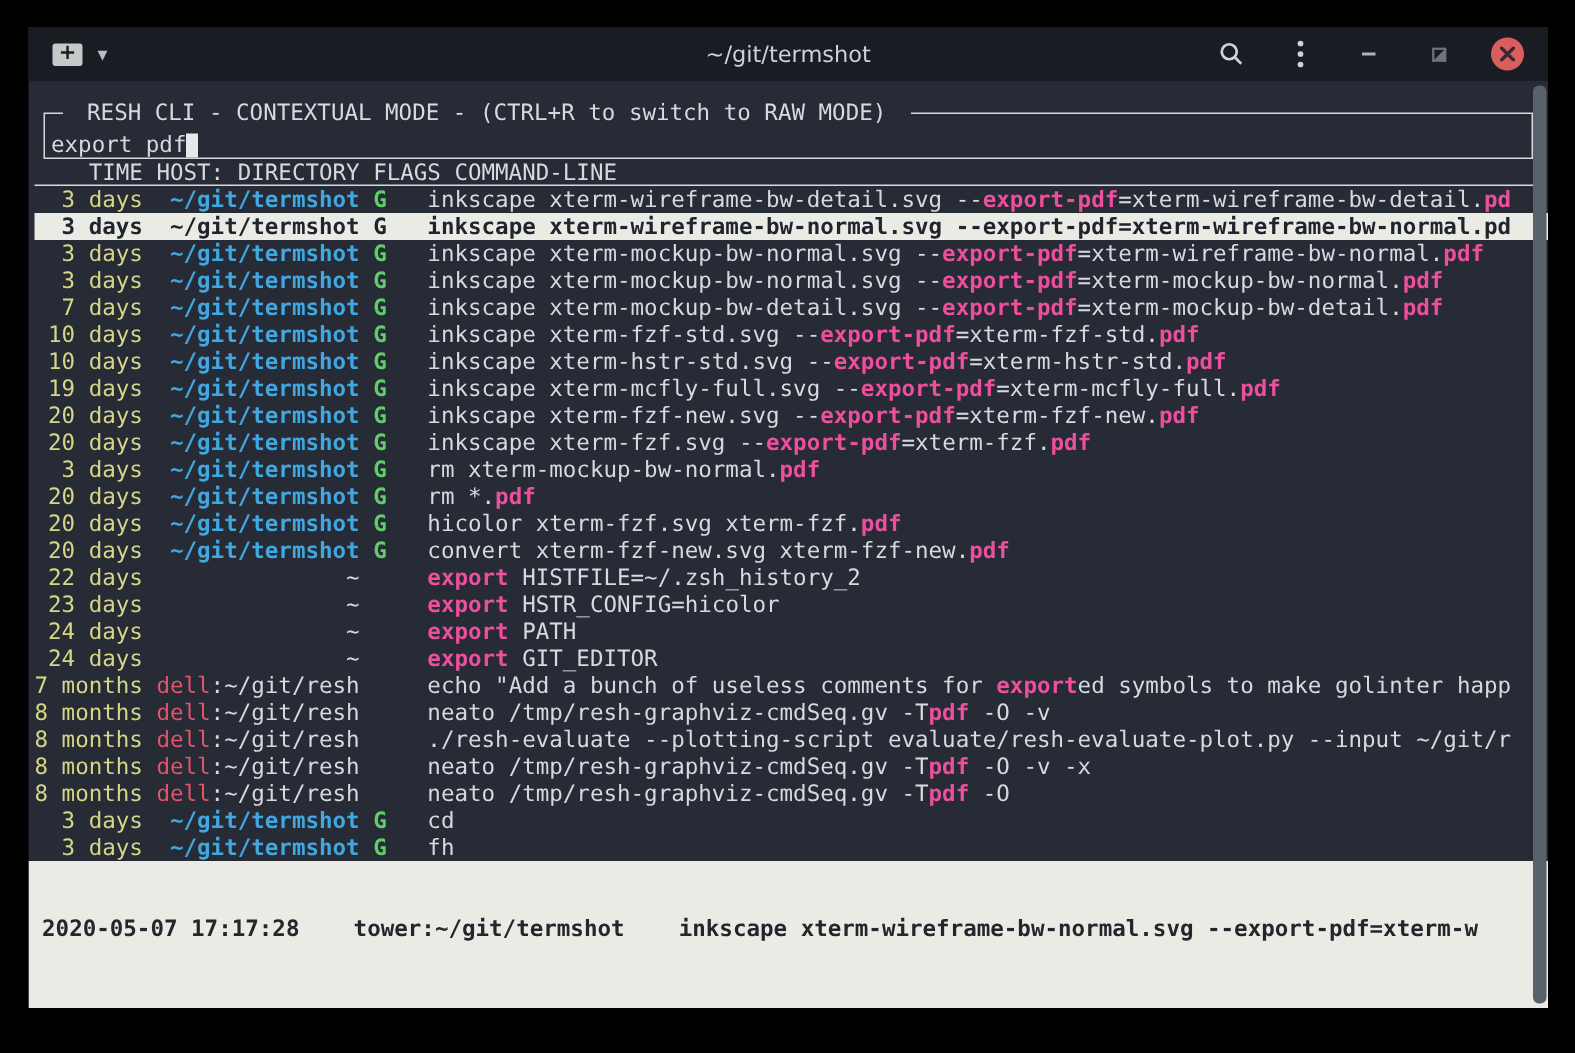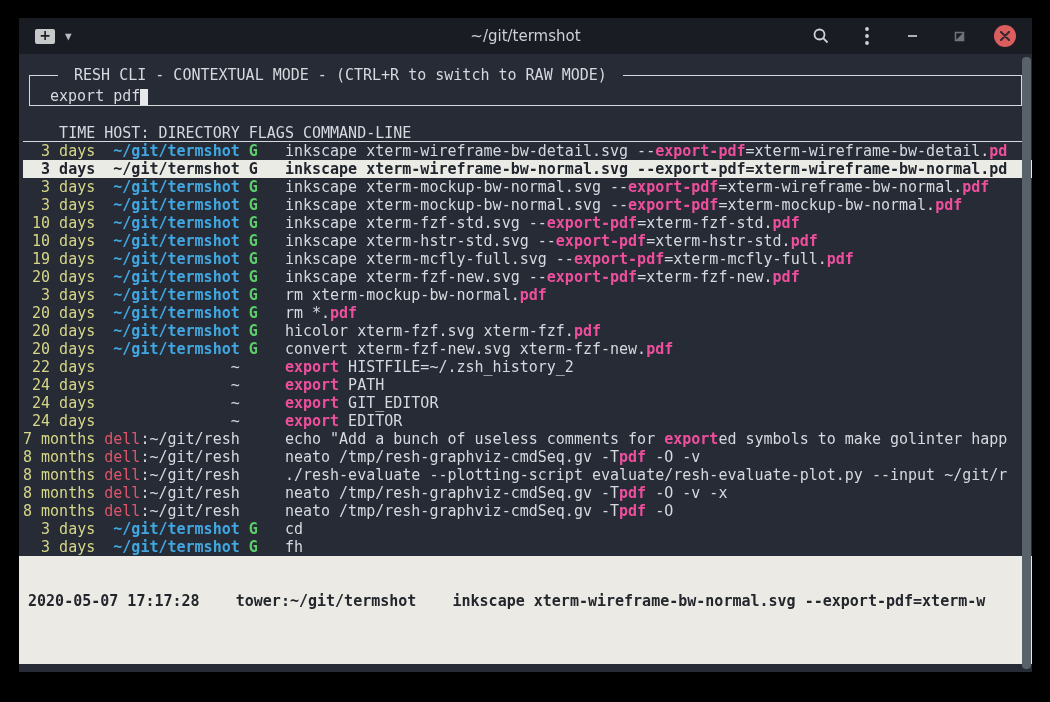--- a/index.html
+++ b/index.html
@@ -20,21 +20,21 @@
   .newtab-glyph{display:inline-block;width:20px;height:15px;background:#c6c9c7;border-radius:2px;position:relative}
   .newtab-glyph::before{content:"+";position:absolute;left:0;right:0;top:-2px;text-align:center;color:#191c23;font:bold 14px "DejaVu Sans",sans-serif}
   .chev{color:#b9bcc0;font-size:11px}
   .tb-title{position:absolute;left:0;right:0;text-align:center;color:#ced1d5;font:15px "DejaVu Sans",sans-serif;pointer-events:none}
   .tb-right{margin-left:auto;display:flex;align-items:center;gap:24px;padding-right:16px}
   .tb-btn{background:none;border:none;display:flex;align-items:center;justify-content:center;width:22px;height:22px;cursor:default}
   .closebtn{width:22px;height:22px;border-radius:50%;background:var(--close-red)}
   .icon-svg{display:block}
   
   .term{position:relative;height:618px;padding-top:12px;font-size:15px;line-height:18px;color:var(--fg);overflow:hidden}
-  .searchbox{border:1px solid var(--border);margin:0 10px 18px 10px;height:40px;padding:1px 0 0 20px}
+  .searchbox{border:1px solid var(--border);margin:0 10px 0 10px;height:40px;padding:1px 0 0 4px}
   .searchbox legend{margin-left:8px;padding:0 7px;color:var(--fg);font-size:15px;white-space:pre}
   .query-line{white-space:pre;height:18px;margin-top:2px}
   .cursor{display:inline-block;width:8px;height:16px;background:#e6e8ea;vertical-align:text-bottom}
   .thead{white-space:pre;height:18px;border-bottom:1px solid var(--border);margin:0 2px 0 4px;padding-left:0}
   .thead,.tbody{padding-left:0}
   .tbody{margin-left:4px}
   .trow{white-space:pre;height:18px;overflow:hidden}
   .trow .time{color:var(--yellow)}
   .trow .host{color:var(--red)}
   .trow .dir{color:var(--fg)}
@@ -100,32 +100,34 @@
       <div class="query-line"><span>export pdf</span><span class="cursor"></span></div>
     </fieldset>
 
     <div class="thead">    TIME HOST: DIRECTORY FLAGS COMMAND-LINE</div>
 
     <div class="tbody">
         <div class="trow"><span class="time">  3 days</span><span>  </span><span class="dir accent">~/git/termshot</span><span class="flag"> G   </span><span class="cmd">inkscape xterm-wireframe-bw-detail.svg --</span><span class="cmd match">export-pdf</span><span class="cmd">=xterm-wireframe-bw-detail.</span><span class="cmd match">pd</span></div>
         <div class="trow selected"><span class="time">  3 days</span><span>  </span><span class="dir accent">~/git/termshot</span><span class="flag"> G   </span><span class="cmd">inkscape xterm-wireframe-bw-normal.svg --</span><span class="cmd match">export-pdf</span><span class="cmd">=xterm-wireframe-bw-normal.</span><span class="cmd match">pd</span></div>
         <div class="trow"><span class="time">  3 days</span><span>  </span><span class="dir accent">~/git/termshot</span><span class="flag"> G   </span><span class="cmd">inkscape xterm-mockup-bw-normal.svg --</span><span class="cmd match">export-pdf</span><span class="cmd">=xterm-wireframe-bw-normal.</span><span class="cmd match">pdf</span></div>
         <div class="trow"><span class="time">  3 days</span><span>  </span><span class="dir accent">~/git/termshot</span><span class="flag"> G   </span><span class="cmd">inkscape xterm-mockup-bw-normal.svg --</span><span class="cmd match">export-pdf</span><span class="cmd">=xterm-mockup-bw-normal.</span><span class="cmd match">pdf</span></div>
+        <div class="trow"><span class="time">  7 days</span><span>  </span><span class="dir accent">~/git/termshot</span><span class="flag"> G   </span><span class="cmd">inkscape xterm-mockup-bw-detail.svg --</span><span class="cmd match">export-pdf</span><span class="cmd">=xterm-mockup-bw-detail.</span><span class="cmd match">pdf</span></div>
         <div class="trow"><span class="time"> 10 days</span><span>  </span><span class="dir accent">~/git/termshot</span><span class="flag"> G   </span><span class="cmd">inkscape xterm-fzf-std.svg --</span><span class="cmd match">export-pdf</span><span class="cmd">=xterm-fzf-std.</span><span class="cmd match">pdf</span></div>
         <div class="trow"><span class="time"> 10 days</span><span>  </span><span class="dir accent">~/git/termshot</span><span class="flag"> G   </span><span class="cmd">inkscape xterm-hstr-std.svg --</span><span class="cmd match">export-pdf</span><span class="cmd">=xterm-hstr-std.</span><span class="cmd match">pdf</span></div>
         <div class="trow"><span class="time"> 19 days</span><span>  </span><span class="dir accent">~/git/termshot</span><span class="flag"> G   </span><span class="cmd">inkscape xterm-mcfly-full.svg --</span><span class="cmd match">export-pdf</span><span class="cmd">=xterm-mcfly-full.</span><span class="cmd match">pdf</span></div>
         <div class="trow"><span class="time"> 20 days</span><span>  </span><span class="dir accent">~/git/termshot</span><span class="flag"> G   </span><span class="cmd">inkscape xterm-fzf-new.svg --</span><span class="cmd match">export-pdf</span><span class="cmd">=xterm-fzf-new.</span><span class="cmd match">pdf</span></div>
+        <div class="trow"><span class="time"> 20 days</span><span>  </span><span class="dir accent">~/git/termshot</span><span class="flag"> G   </span><span class="cmd">inkscape xterm-fzf.svg --</span><span class="cmd match">export-pdf</span><span class="cmd">=xterm-fzf.</span><span class="cmd match">pdf</span></div>
         <div class="trow"><span class="time">  3 days</span><span>  </span><span class="dir accent">~/git/termshot</span><span class="flag"> G   </span><span class="cmd">rm xterm-mockup-bw-normal.</span><span class="cmd match">pdf</span></div>
         <div class="trow"><span class="time"> 20 days</span><span>  </span><span class="dir accent">~/git/termshot</span><span class="flag"> G   </span><span class="cmd">rm *.</span><span class="cmd match">pdf</span></div>
         <div class="trow"><span class="time"> 20 days</span><span>  </span><span class="dir accent">~/git/termshot</span><span class="flag"> G   </span><span class="cmd">hicolor xterm-fzf.svg xterm-fzf.</span><span class="cmd match">pdf</span></div>
         <div class="trow"><span class="time"> 20 days</span><span>  </span><span class="dir accent">~/git/termshot</span><span class="flag"> G   </span><span class="cmd">convert xterm-fzf-new.svg xterm-fzf-new.</span><span class="cmd match">pdf</span></div>
         <div class="trow"><span class="time"> 22 days</span><span>               </span><span class="dir">~</span><span class="flag">     </span><span class="cmd match">export</span><span class="cmd"> HISTFILE=~/.zsh_history_2</span></div>
+        <div class="trow"><span class="time"> 23 days</span><span>               </span><span class="dir">~</span><span class="flag">     </span><span class="cmd match">export</span><span class="cmd"> HSTR_CONFIG=hicolor</span></div>
         <div class="trow"><span class="time"> 24 days</span><span>               </span><span class="dir">~</span><span class="flag">     </span><span class="cmd match">export</span><span class="cmd"> PATH</span></div>
         <div class="trow"><span class="time"> 24 days</span><span>               </span><span class="dir">~</span><span class="flag">     </span><span class="cmd match">export</span><span class="cmd"> GIT_EDITOR</span></div>
-        <div class="trow"><span class="time"> 24 days</span><span>               </span><span class="dir">~</span><span class="flag">     </span><span class="cmd match">export</span><span class="cmd"> EDITOR</span></div>
         <div class="trow"><span class="time">7 months</span><span> </span><span class="host">dell</span><span class="dir">:~/git/resh</span><span class="flag">     </span><span class="cmd">echo "Add a bunch of useless comments for </span><span class="cmd match">export</span><span class="cmd">ed symbols to make golinter happ</span></div>
         <div class="trow"><span class="time">8 months</span><span> </span><span class="host">dell</span><span class="dir">:~/git/resh</span><span class="flag">     </span><span class="cmd">neato /tmp/resh-graphviz-cmdSeq.gv -T</span><span class="cmd match">pdf</span><span class="cmd"> -O -v</span></div>
         <div class="trow"><span class="time">8 months</span><span> </span><span class="host">dell</span><span class="dir">:~/git/resh</span><span class="flag">     </span><span class="cmd">./resh-evaluate --plotting-script evaluate/resh-evaluate-plot.py --input ~/git/r</span></div>
         <div class="trow"><span class="time">8 months</span><span> </span><span class="host">dell</span><span class="dir">:~/git/resh</span><span class="flag">     </span><span class="cmd">neato /tmp/resh-graphviz-cmdSeq.gv -T</span><span class="cmd match">pdf</span><span class="cmd"> -O -v -x</span></div>
         <div class="trow"><span class="time">8 months</span><span> </span><span class="host">dell</span><span class="dir">:~/git/resh</span><span class="flag">     </span><span class="cmd">neato /tmp/resh-graphviz-cmdSeq.gv -T</span><span class="cmd match">pdf</span><span class="cmd"> -O</span></div>
         <div class="trow"><span class="time">  3 days</span><span>  </span><span class="dir accent">~/git/termshot</span><span class="flag"> G   </span><span class="cmd">cd</span></div>
         <div class="trow"><span class="time">  3 days</span><span>  </span><span class="dir accent">~/git/termshot</span><span class="flag"> G   </span><span class="cmd">fh</span></div>
       </div>
 
     <div class="panel">

